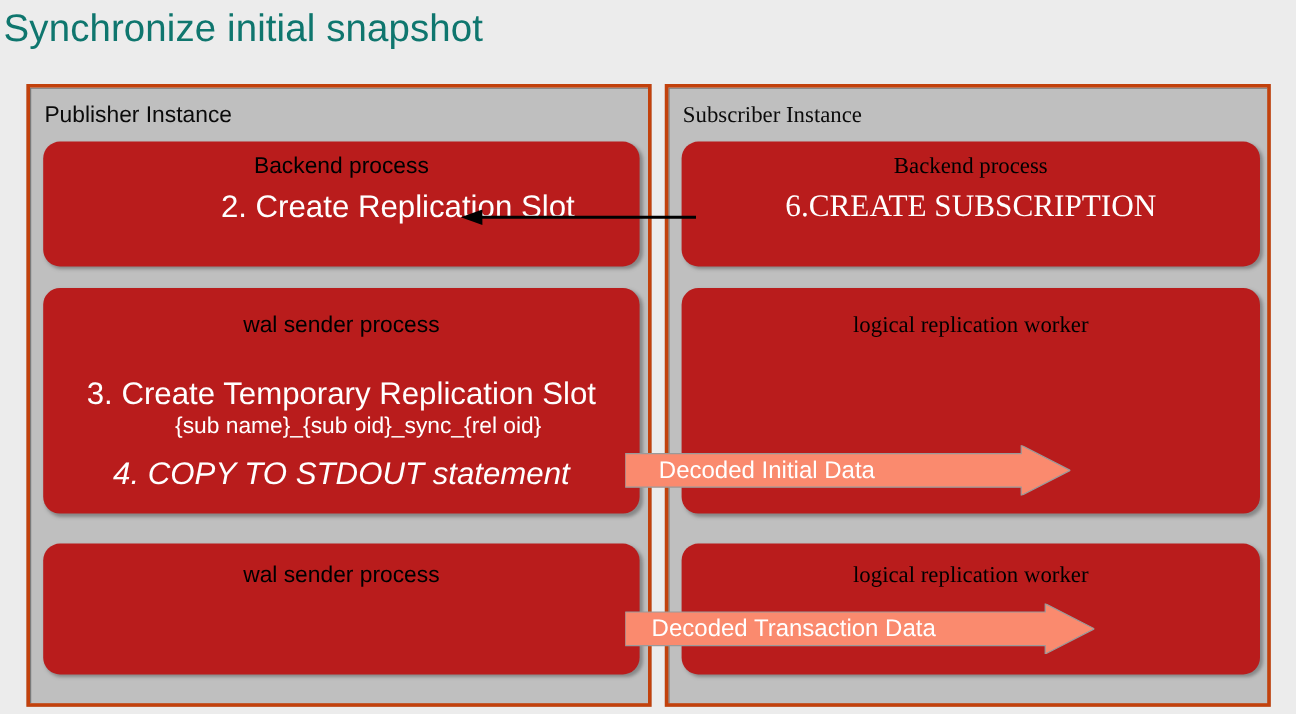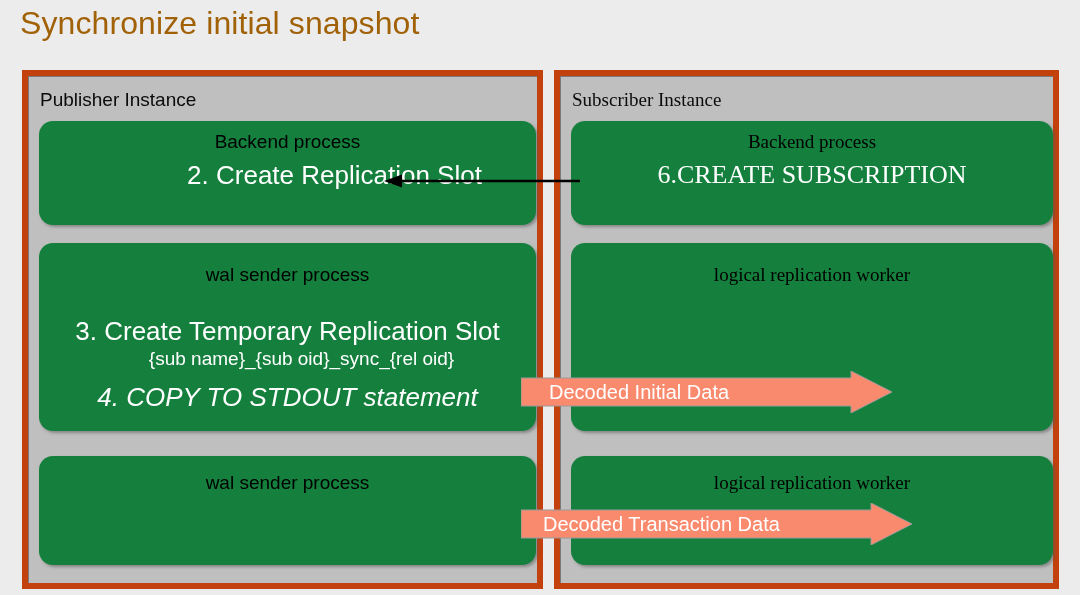--- a/index.html
+++ b/index.html
@@ -19,37 +19,37 @@
   #slide {
     position: absolute;
     left: 0; top: 0;
     width: 1080px;
     height: 595px;
   }
 
   
   #slide-title {
     position: absolute;
-    left: 20px;
+    left: 3px;
     top: 2px;
     width: 700px;
     height: 44px;
     font-size: 32px;
     line-height: 42px;
-    color: #a16207;
+    color: #0f766e;
     font-weight: normal;
     letter-spacing: 0.1px;
     white-space: nowrap;
   }
 
   
   .instance {
     position: absolute;
     background: #bfbfbf;
-    border: 6px solid #c2410c;
+    border: 3px solid #c2410c;
     box-shadow: 1px 1px 0 #7a7a7a inset;
   }
   #publisher-instance {
     left: 22px;
     top: 70px;
     width: 521px;
     height: 519px;
   }
   #subscriber-instance {
     left: 554px;
@@ -64,21 +64,21 @@
     top: 12px;
     font-size: 19px;
     line-height: 24px;
     color: #0b0b0b;
     white-space: nowrap;
   }
 
   
   .proc {
     position: absolute;
-    background: #15803d;
+    background: #b91c1c;
     border-radius: 14px;
     box-shadow: 2px 2px 3px rgba(90,90,90,0.55);
     overflow: visible;
   }
   .proc-title {
     position: absolute;
     left: 0;
     width: 100%;
     text-align: center;
     color: #000000;

